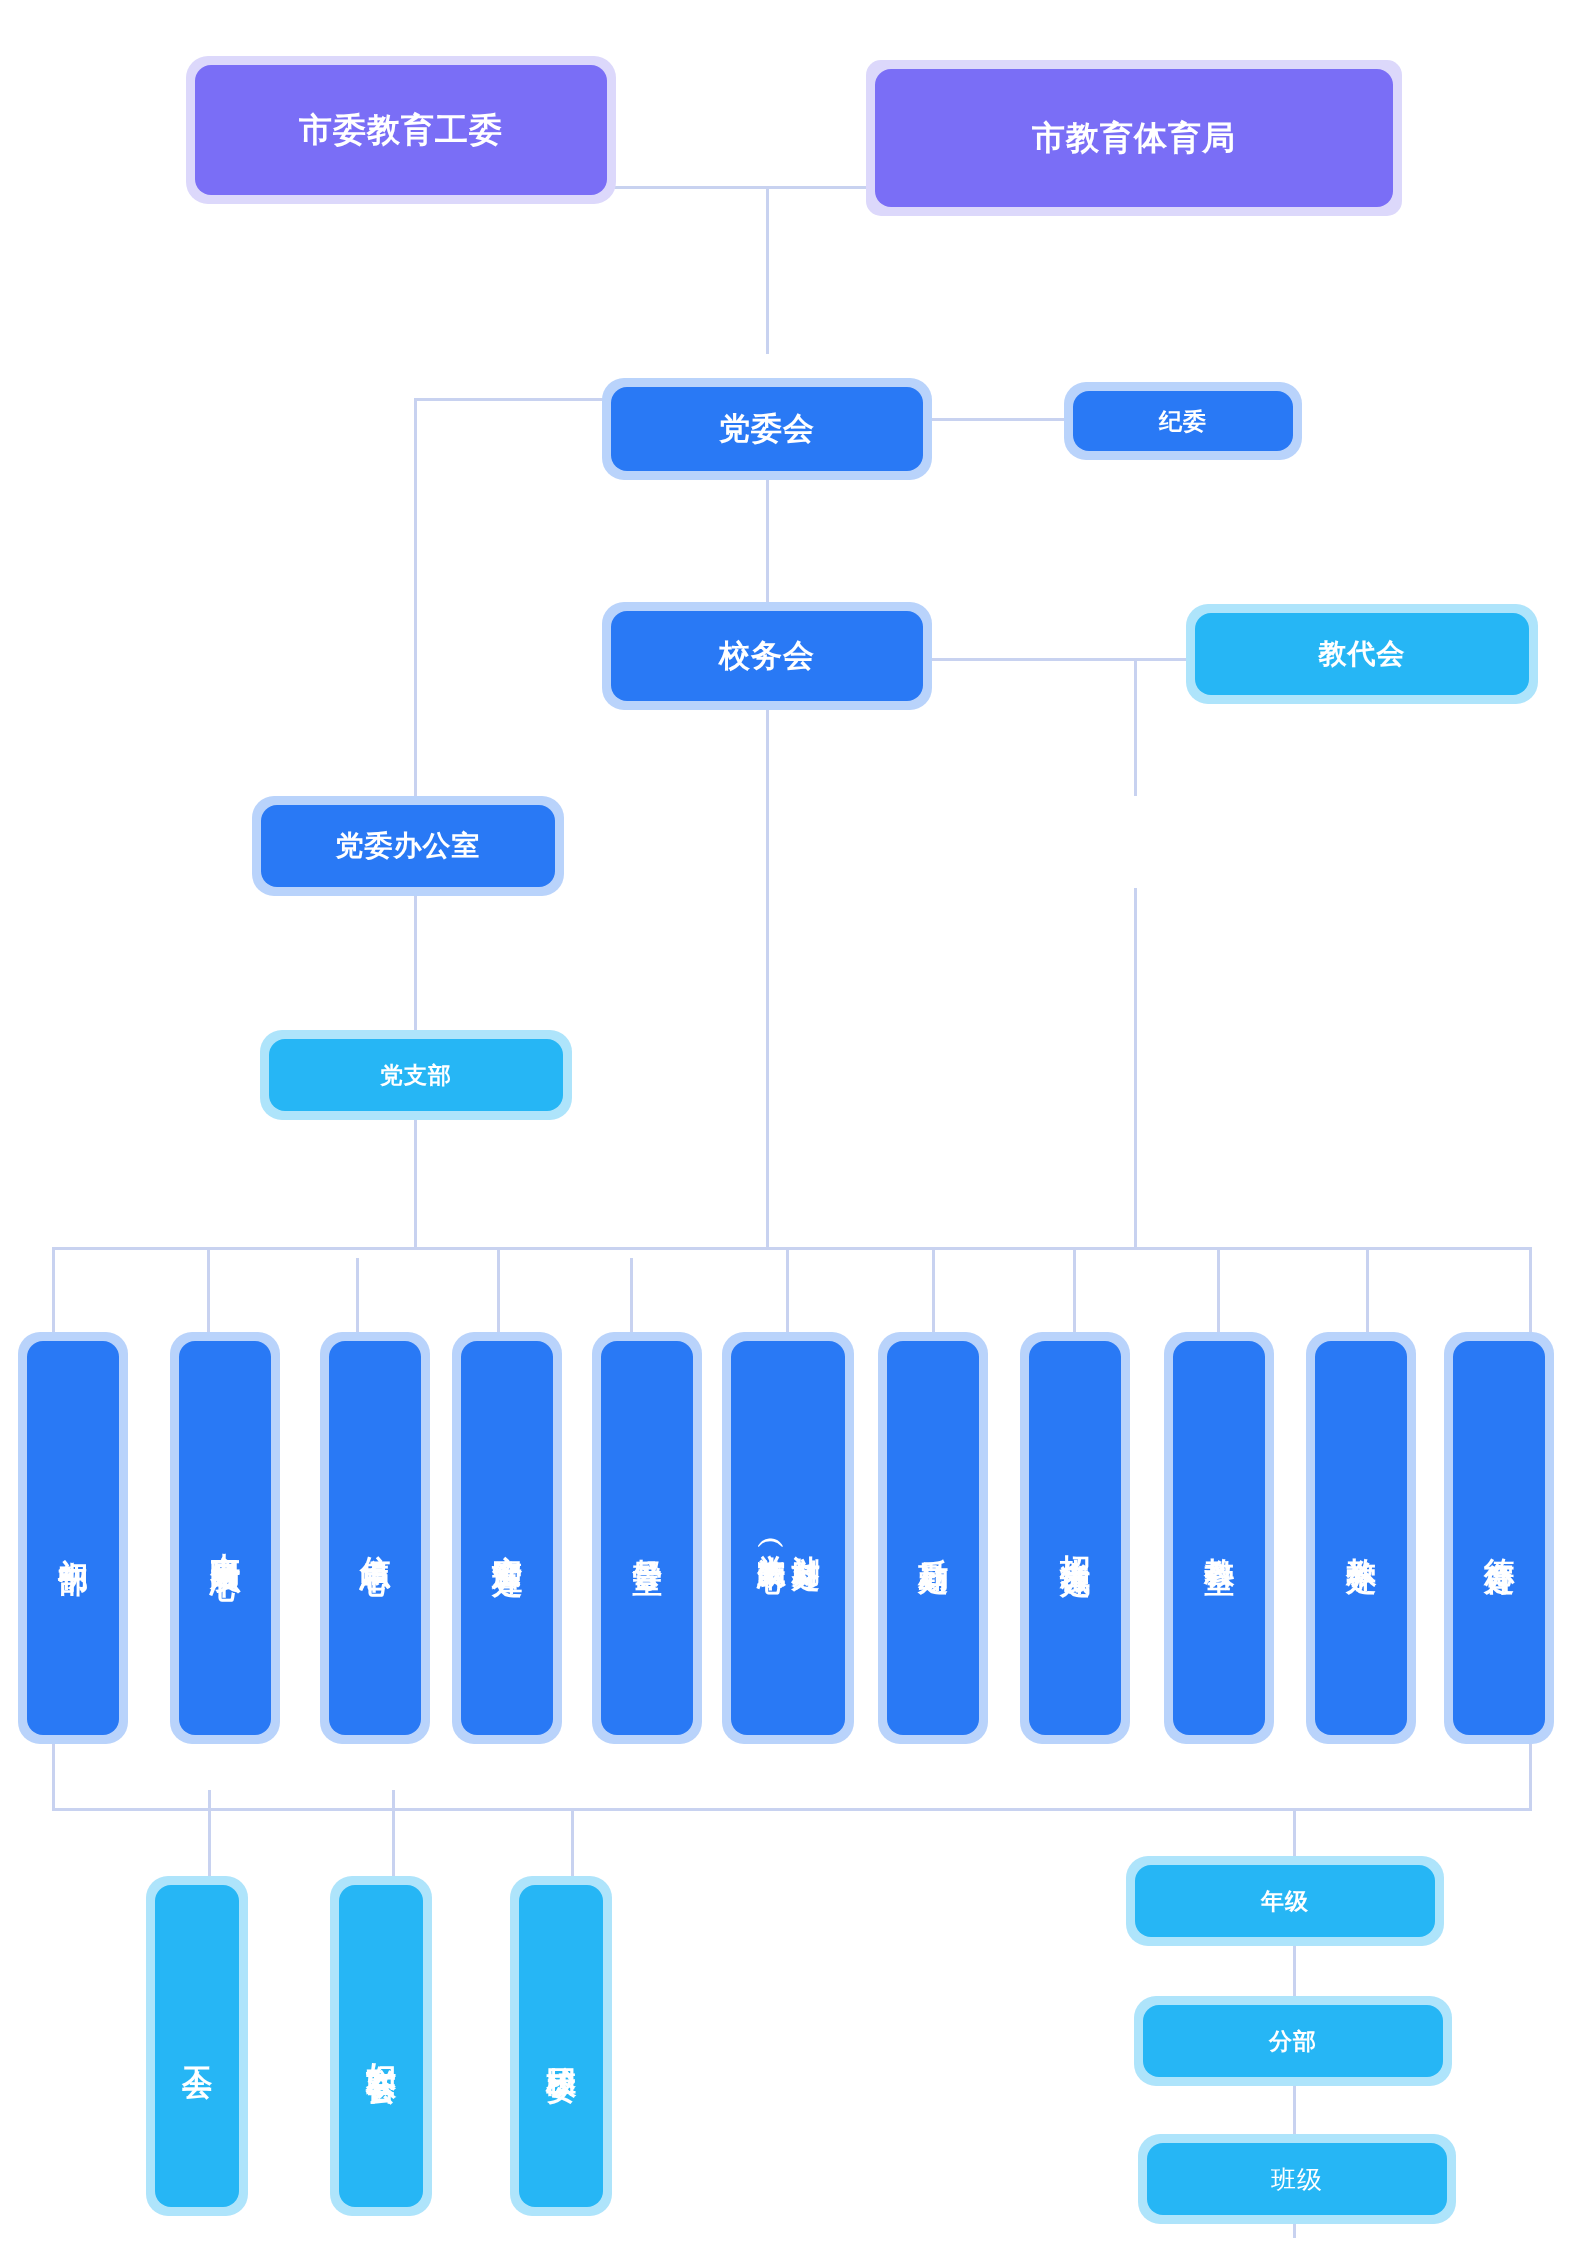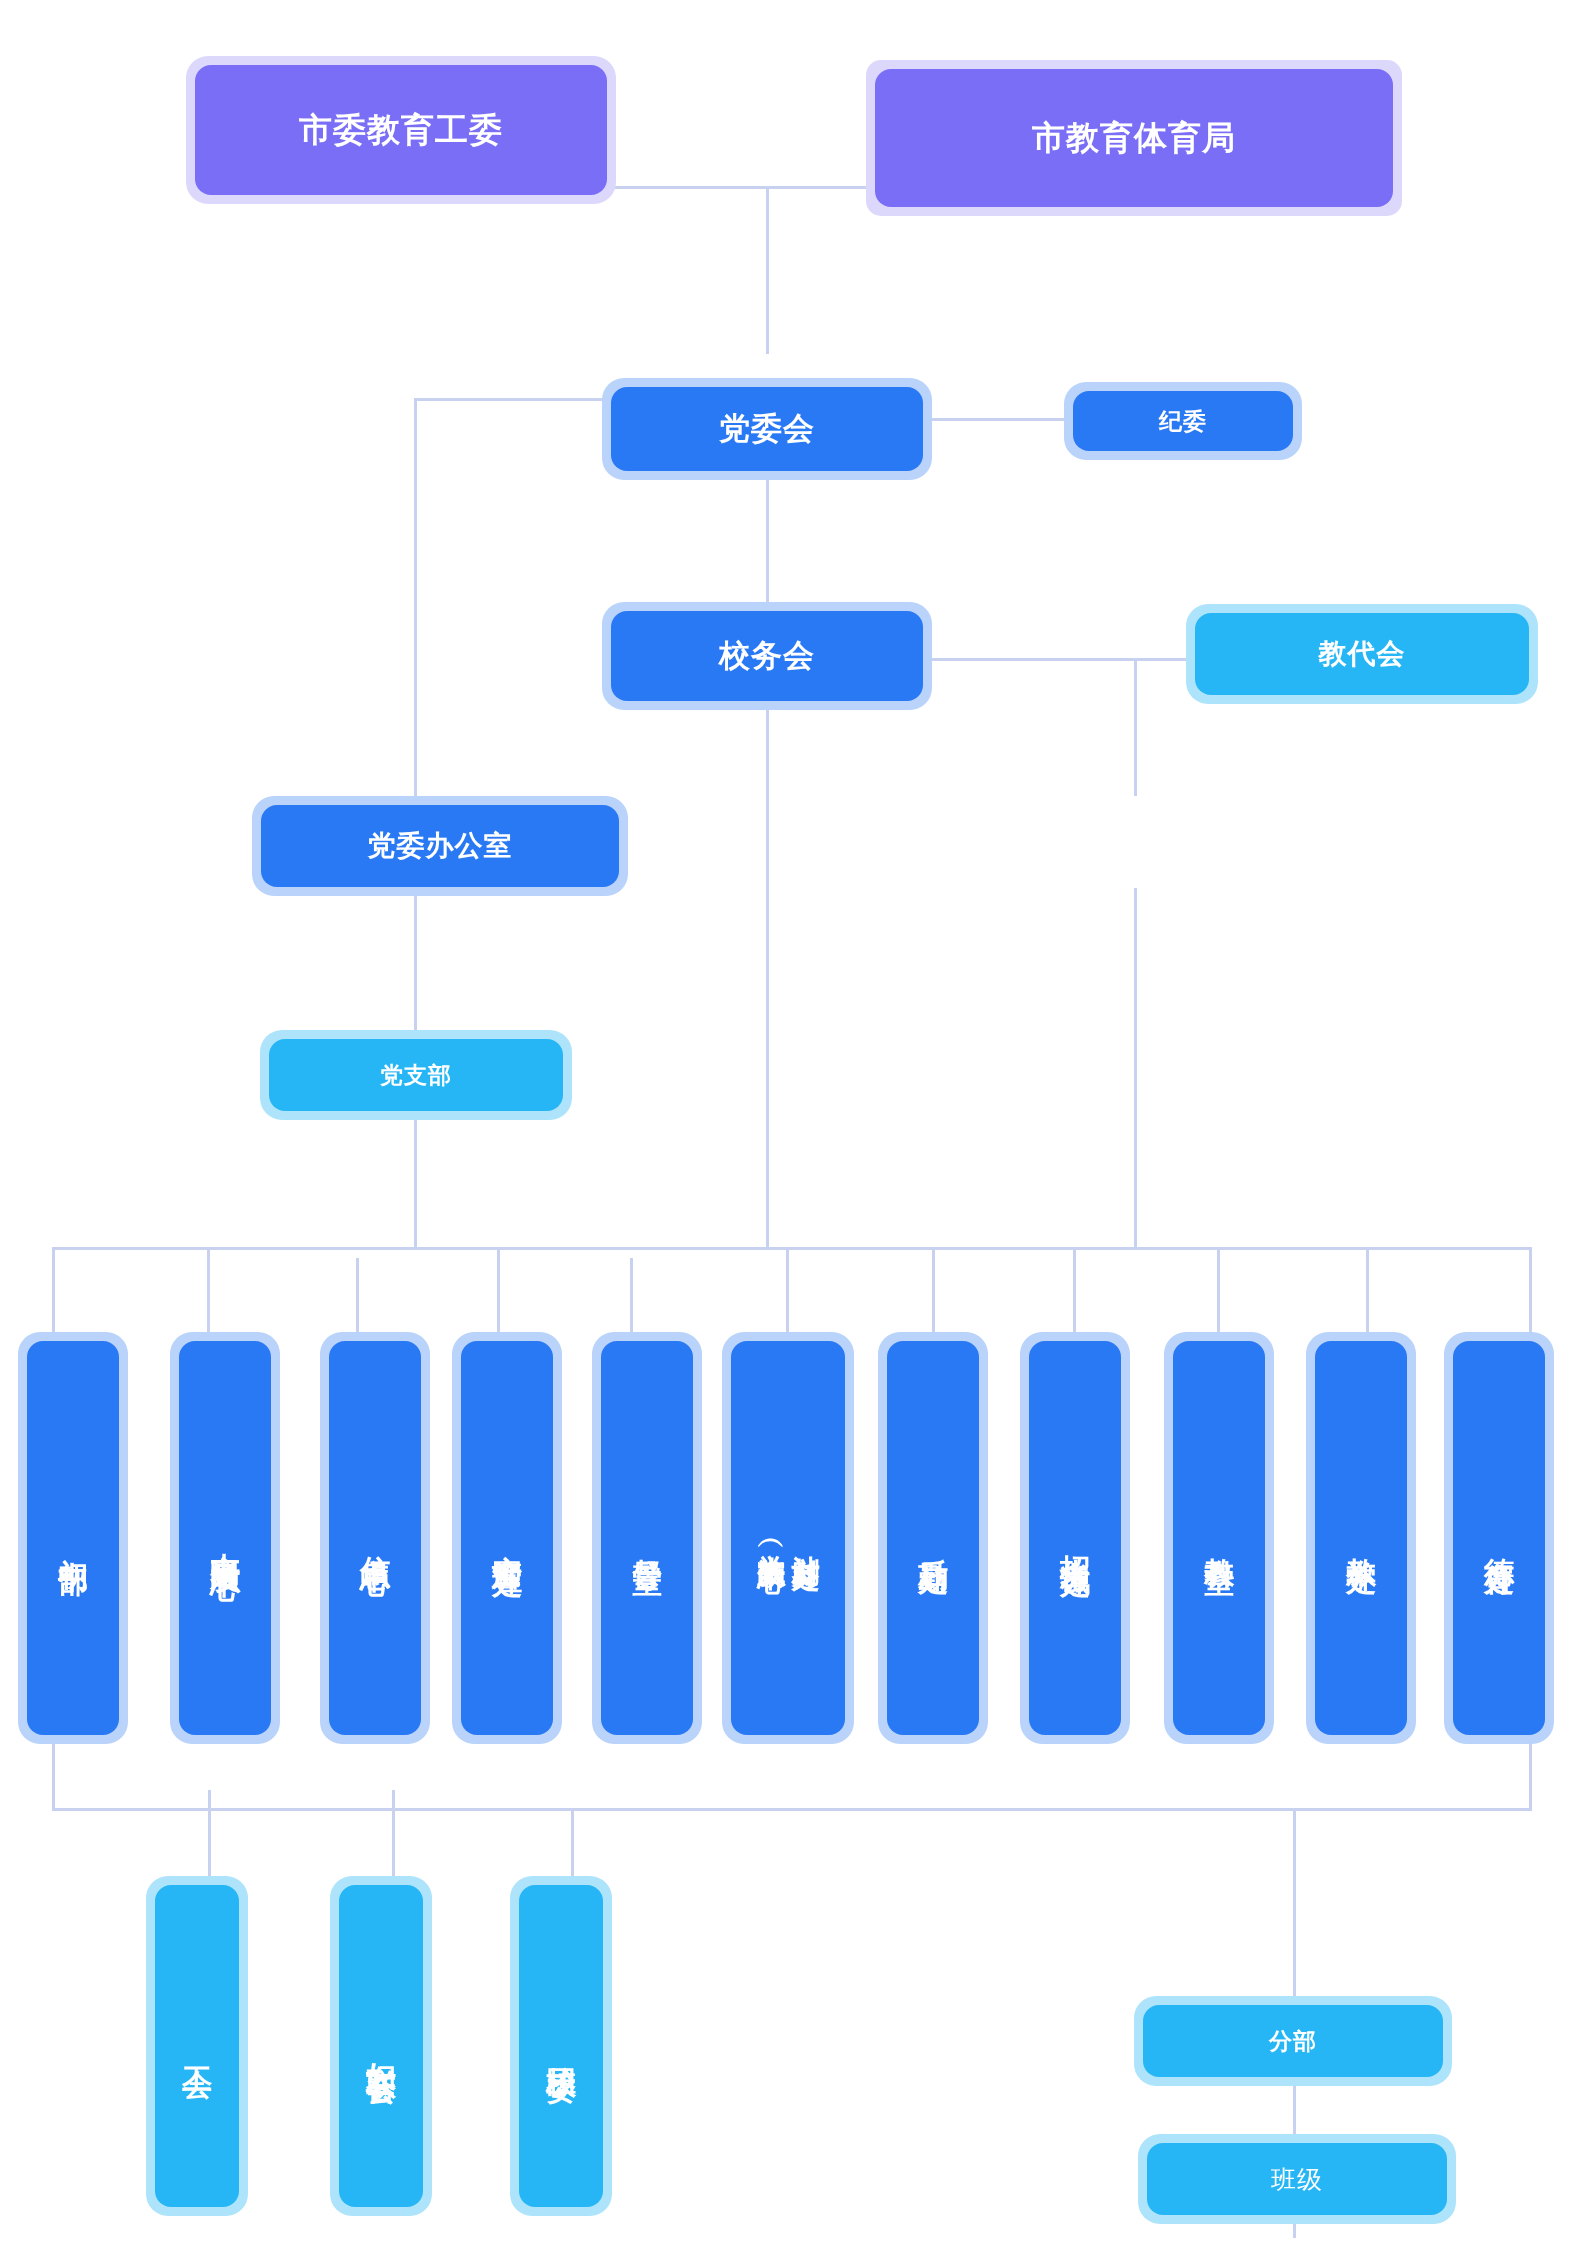--- a/index.html
+++ b/index.html
@@ -160,21 +160,21 @@
   </div>
 
   <div class="node n-blue" style="left:602px; top:602px; width:330px; height:108px;">
     <div class="inner t-lg">校务会</div>
   </div>
 
   <div class="node n-cyan" style="left:1186px; top:604px; width:352px; height:100px;">
     <div class="inner t-md">教代会</div>
   </div>
 
-  <div class="node n-blue" style="left:252px; top:796px; width:376px; height:100px;">
+  <div class="node n-blue" style="left:252px; top:796px; width:312px; height:100px;">
     <div class="inner t-md">党委办公室</div>
   </div>
 
 
   <div class="node n-cyan" style="left:260px; top:1030px; width:312px; height:90px;">
     <div class="inner t-sm">党支部</div>
   </div>
 
   <div class="node n-blue" style="left:18px; top:1332px; width:110px; height:412px;">
     <div class="inner">
@@ -256,20 +256,23 @@
       <span class="vtext t-vert">妇女联合会</span>
     </div>
   </div>
 
   <div class="node n-cyan" style="left:510px; top:1876px; width:102px; height:340px;">
     <div class="inner">
       <span class="vtext t-vert">校团委</span>
     </div>
   </div>
 
+  <div class="node n-cyan" style="left:1126px; top:1856px; width:318px; height:90px;">
+    <div class="inner t-sm">年级</div>
+  </div>
 
   <div class="node n-cyan" style="left:1134px; top:1996px; width:318px; height:90px;">
     <div class="inner t-sm">分部</div>
   </div>
 
   <div class="node n-cyan" style="left:1138px; top:2134px; width:318px; height:90px;">
     <div class="inner t-reg">班级</div>
   </div>
 
 </div>

